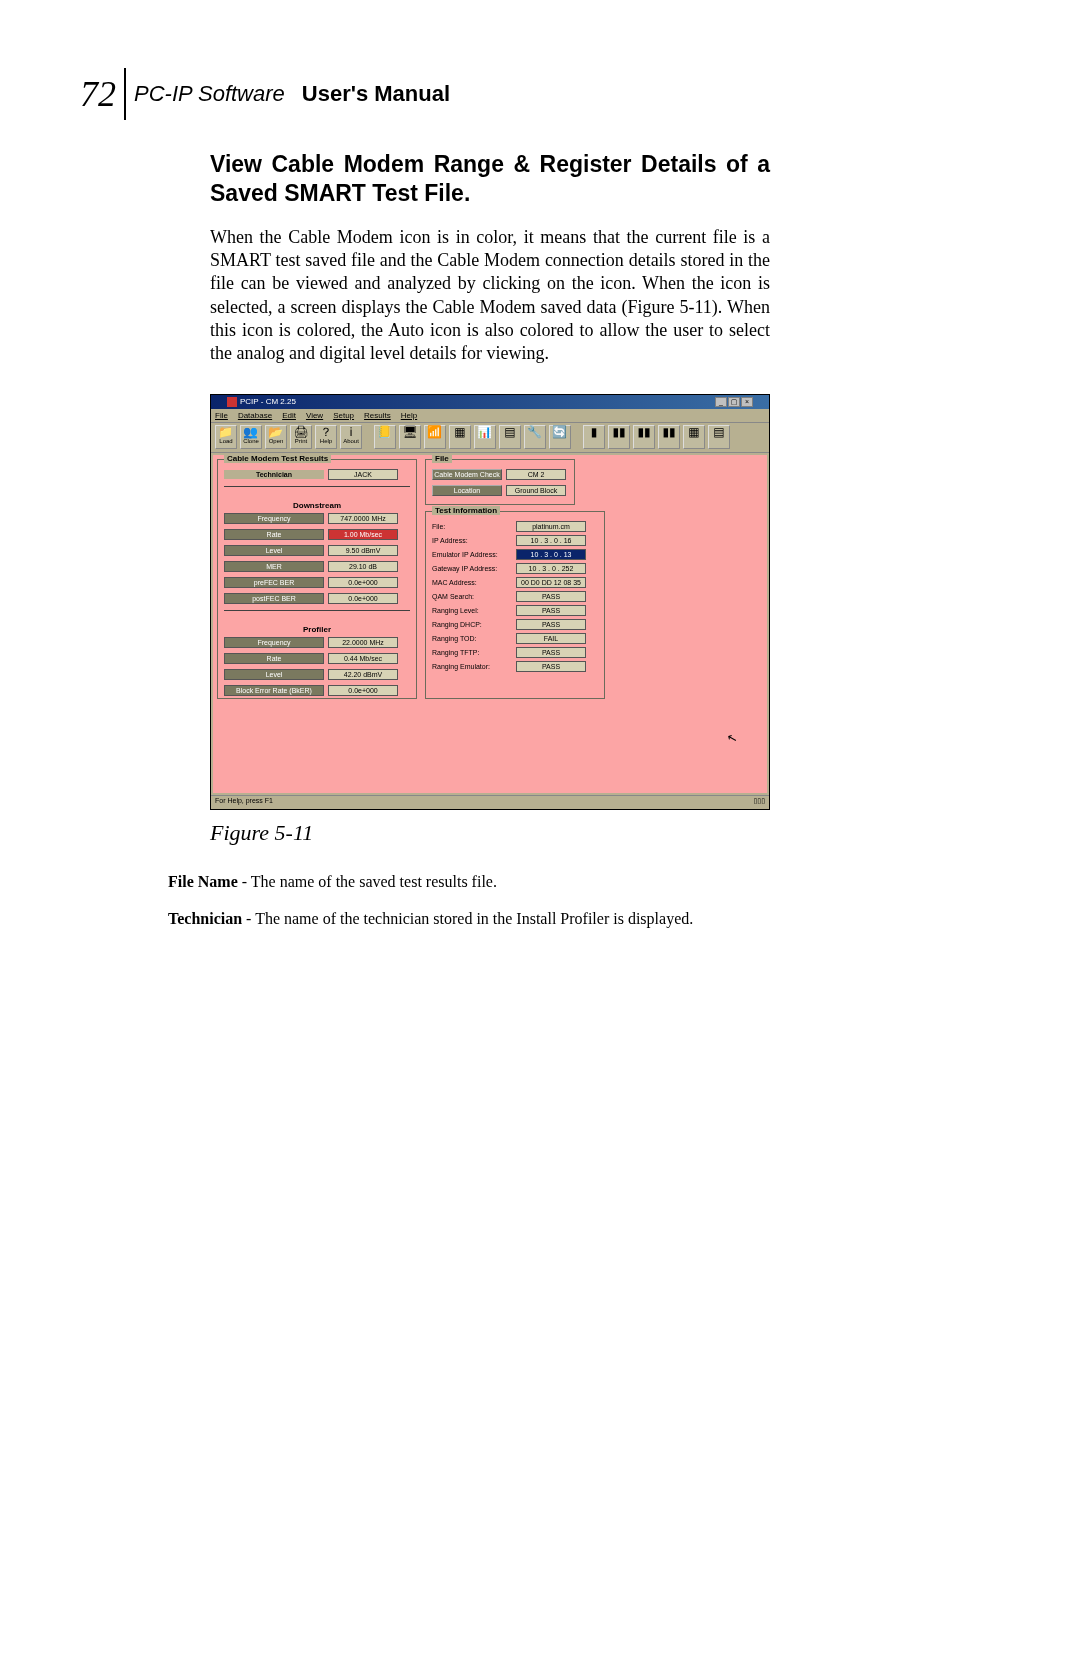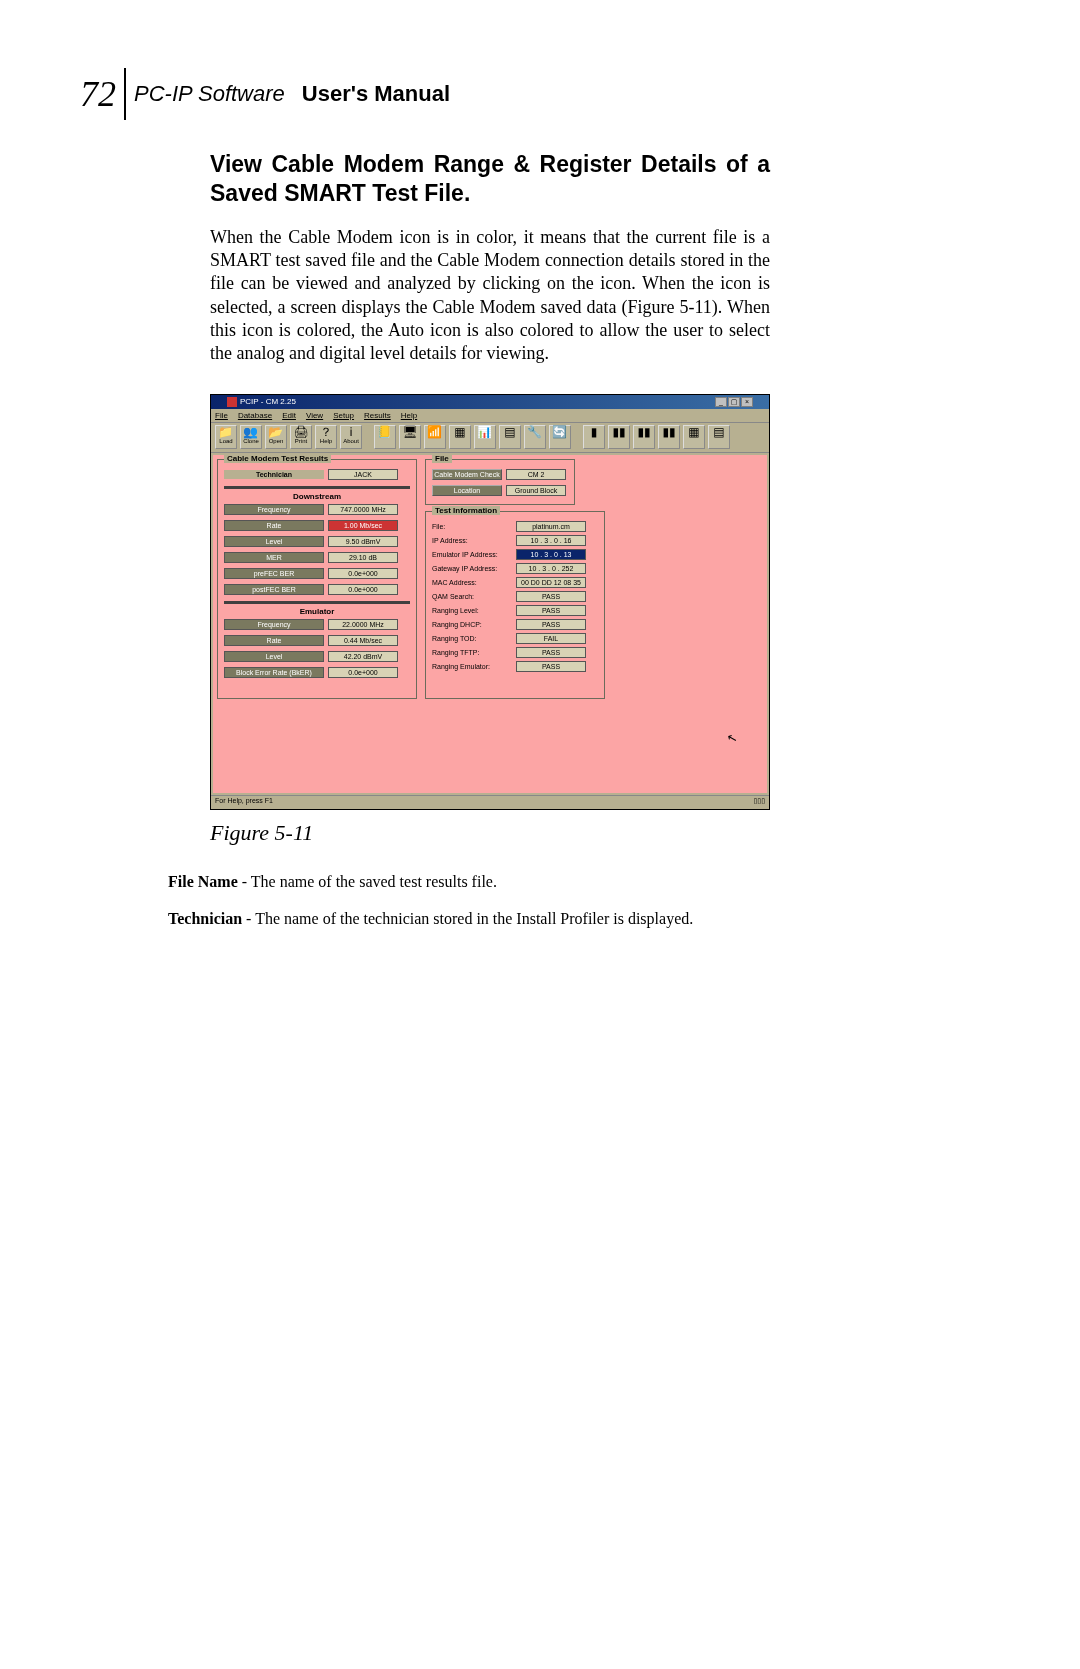--- a/index.html
+++ b/index.html
@@ -189,21 +189,21 @@
     background: #d8d3b5;
     border: 1px solid #555;
     text-align:center;
     font-size:7px;
     padding:1px 0;
   }
   .lblrow .rval.red { background: #cc3333; color:#fff; }
   .subhead {
     text-align:center; font-weight:bold; font-size:8px;
     margin: 4px 0 2px 0;
-    border-top:3px solid #404040; padding-top:3px;
+    border-top:1px solid #404040; padding-top:14px;
   }
 
   .btnrow { display:flex; align-items:center; height:14px; margin-bottom:2px; gap:4px; }
   .btnrow .btn {
     width: 70px;
     background: #7a795f;
     color:#fff;
     border: 1px outset #aaa;
     font-size:7px; text-align:center; padding:1px 0;
   }
@@ -362,21 +362,21 @@
               <div class="rval">29.10 dB</div>
             </div>
           <div class="lblrow">
               <div class="rlabel">preFEC BER</div>
               <div class="rval">0.0e+000</div>
             </div>
           <div class="lblrow">
               <div class="rlabel">postFEC BER</div>
               <div class="rval">0.0e+000</div>
             </div>
-          <div class="subhead">Emulator</div>
+          <div class="subhead">Profiler</div>
           <div class="lblrow">
               <div class="rlabel">Frequency</div>
               <div class="rval">22.0000 MHz</div>
             </div>
           <div class="lblrow">
               <div class="rlabel">Rate</div>
               <div class="rval">0.44 Mb/sec</div>
             </div>
           <div class="lblrow">
               <div class="rlabel">Level</div>

